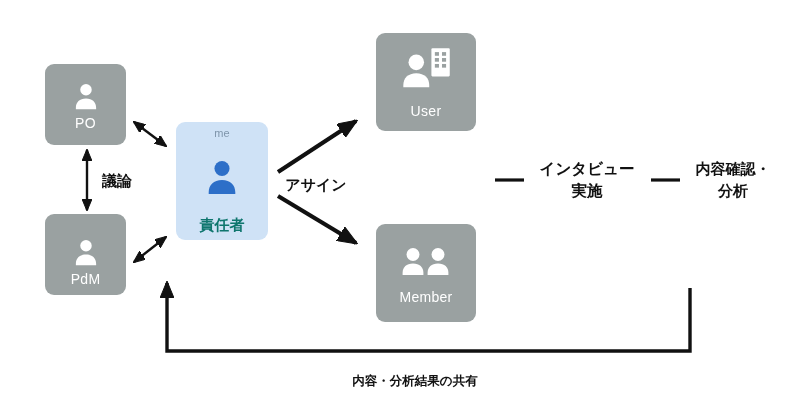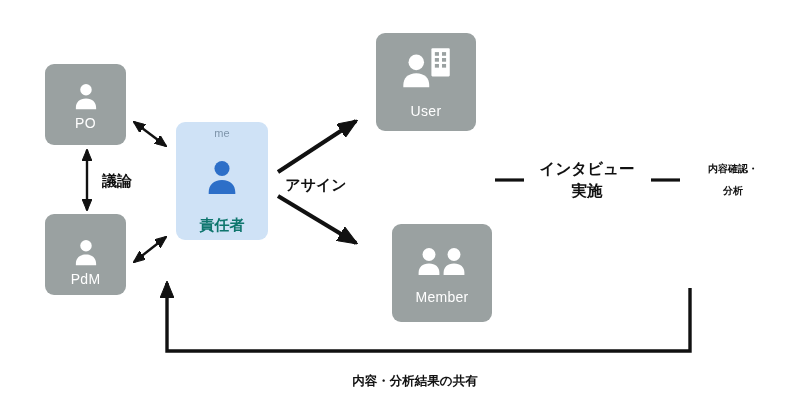--- a/index.html
+++ b/index.html
@@ -27,36 +27,36 @@
     flex-direction: column;
     align-items: center;
     border-radius: 9px;
   }
   .node.gray { background: #9aa1a1; color: #ffffff; justify-content: center; }
   .node-label { font-size: 14px; font-weight: 500; letter-spacing: 0.3px; color: #ffffff; }
 
   #node-po  { left: 45px;  top: 64px;  width: 81px;  height: 81px; gap: 2px; padding-top: 3px; }
   #node-pdm { left: 45px;  top: 214px; width: 81px;  height: 81px; gap: 2px; padding-top: 15px; }
   #node-user   { left: 376px; top: 33px;  width: 100px; height: 98px; gap: 7px; padding-top: 0; }
-  #node-member { left: 392px; top: 224px; width: 100px; height: 98px; gap: 10px; padding-top: 4px; }
+  #node-member { left: 376px; top: 224px; width: 100px; height: 98px; gap: 10px; padding-top: 4px; }
 
   #node-owner {
     left: 176px; top: 122px; width: 92px; height: 118px;
     background: #cfe2f6;
     justify-content: space-between;
     padding: 5px 0;
   }
   .me-tag { font-size: 11px; font-weight: 500; color: #7f95ab; }
   .owner-label { font-size: 15px; font-weight: 700; color: #0f766e; }
 
   .flabel { position: absolute; color: #111111; font-weight: 700; text-align: center; }
   #label-discussion { left: 92px;  top: 172px; width: 50px;  font-size: 15px; }
   #label-assign     { left: 282px; top: 176px; width: 68px;  font-size: 15px; }
   #label-interview  { left: 536px; top: 158px; width: 102px; font-size: 15.5px; line-height: 22px; white-space: pre-line; }
-  #label-analysis   { left: 682px; top: 158px; width: 102px; font-size: 10px; line-height: 22px; white-space: pre-line; }
+  #label-analysis   { left: 682px; top: 158px; width: 102px; font-size: 15px; line-height: 22px; white-space: pre-line; }
   #label-share      { left: 342px; top: 373px; width: 146px; font-size: 12.5px; }
 
   .icon-svg { display: block; }
 </style>
 </head>
 <body>
 
 <div class="canvas">
 
   <svg class="edges" width="800" height="416" viewBox="0 0 800 416" aria-hidden="true">

